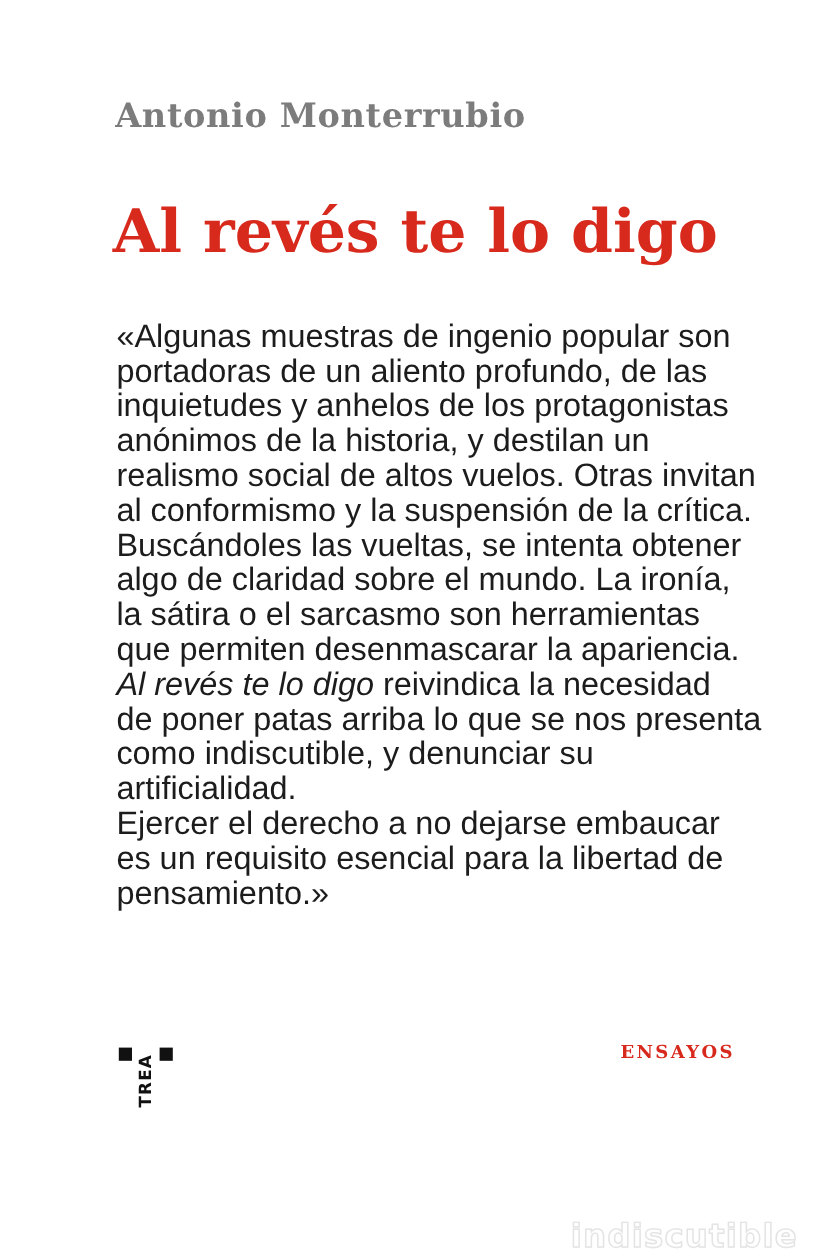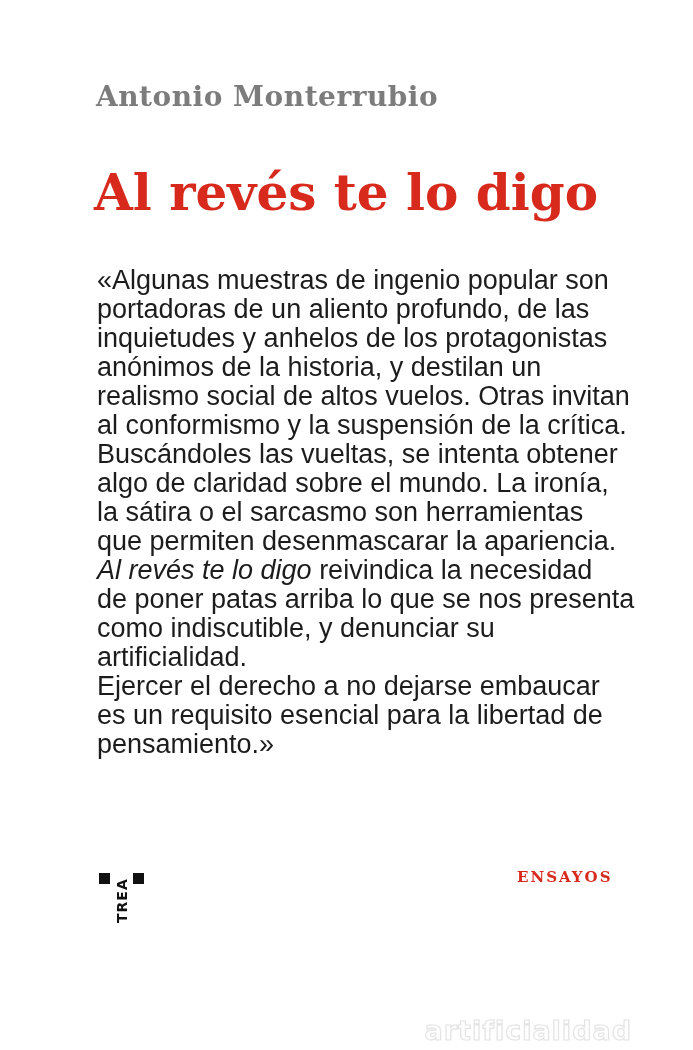--- a/index.html
+++ b/index.html
@@ -8,20 +8,21 @@
     --text-dark:#1c1c1c;
     --watermark-gray:#e4e4e4;
   }
   html,body{margin:0;padding:0;}
   .book-cover{
     position:relative;
     width:642px;height:1050px;
     background:#ffffff;
     overflow:hidden;
     font-family:"Liberation Sans",sans-serif;
+    padding-left:33px;
   }
   .author{
     position:absolute;left:96px;top:80px;
     font-family:"DejaVu Serif",serif;
     font-weight:bold;
     font-size:28px;
     letter-spacing:0.5px;
     color:var(--author-gray);
   }
   .title{
@@ -111,15 +112,15 @@
 pensamiento.»</span></div>
 
   <div class="trea-logo">
     <span class="trea-sq left"></span>
     <span class="trea-sq right"></span>
     <span class="trea-text">TREA</span>
   </div>
 
   <div class="collection">ENSAYOS</div>
 
-  <div class="watermark">artificialidad</div>
+  <div class="watermark">indiscutible</div>
 
 </div>
 
 </body></html>

